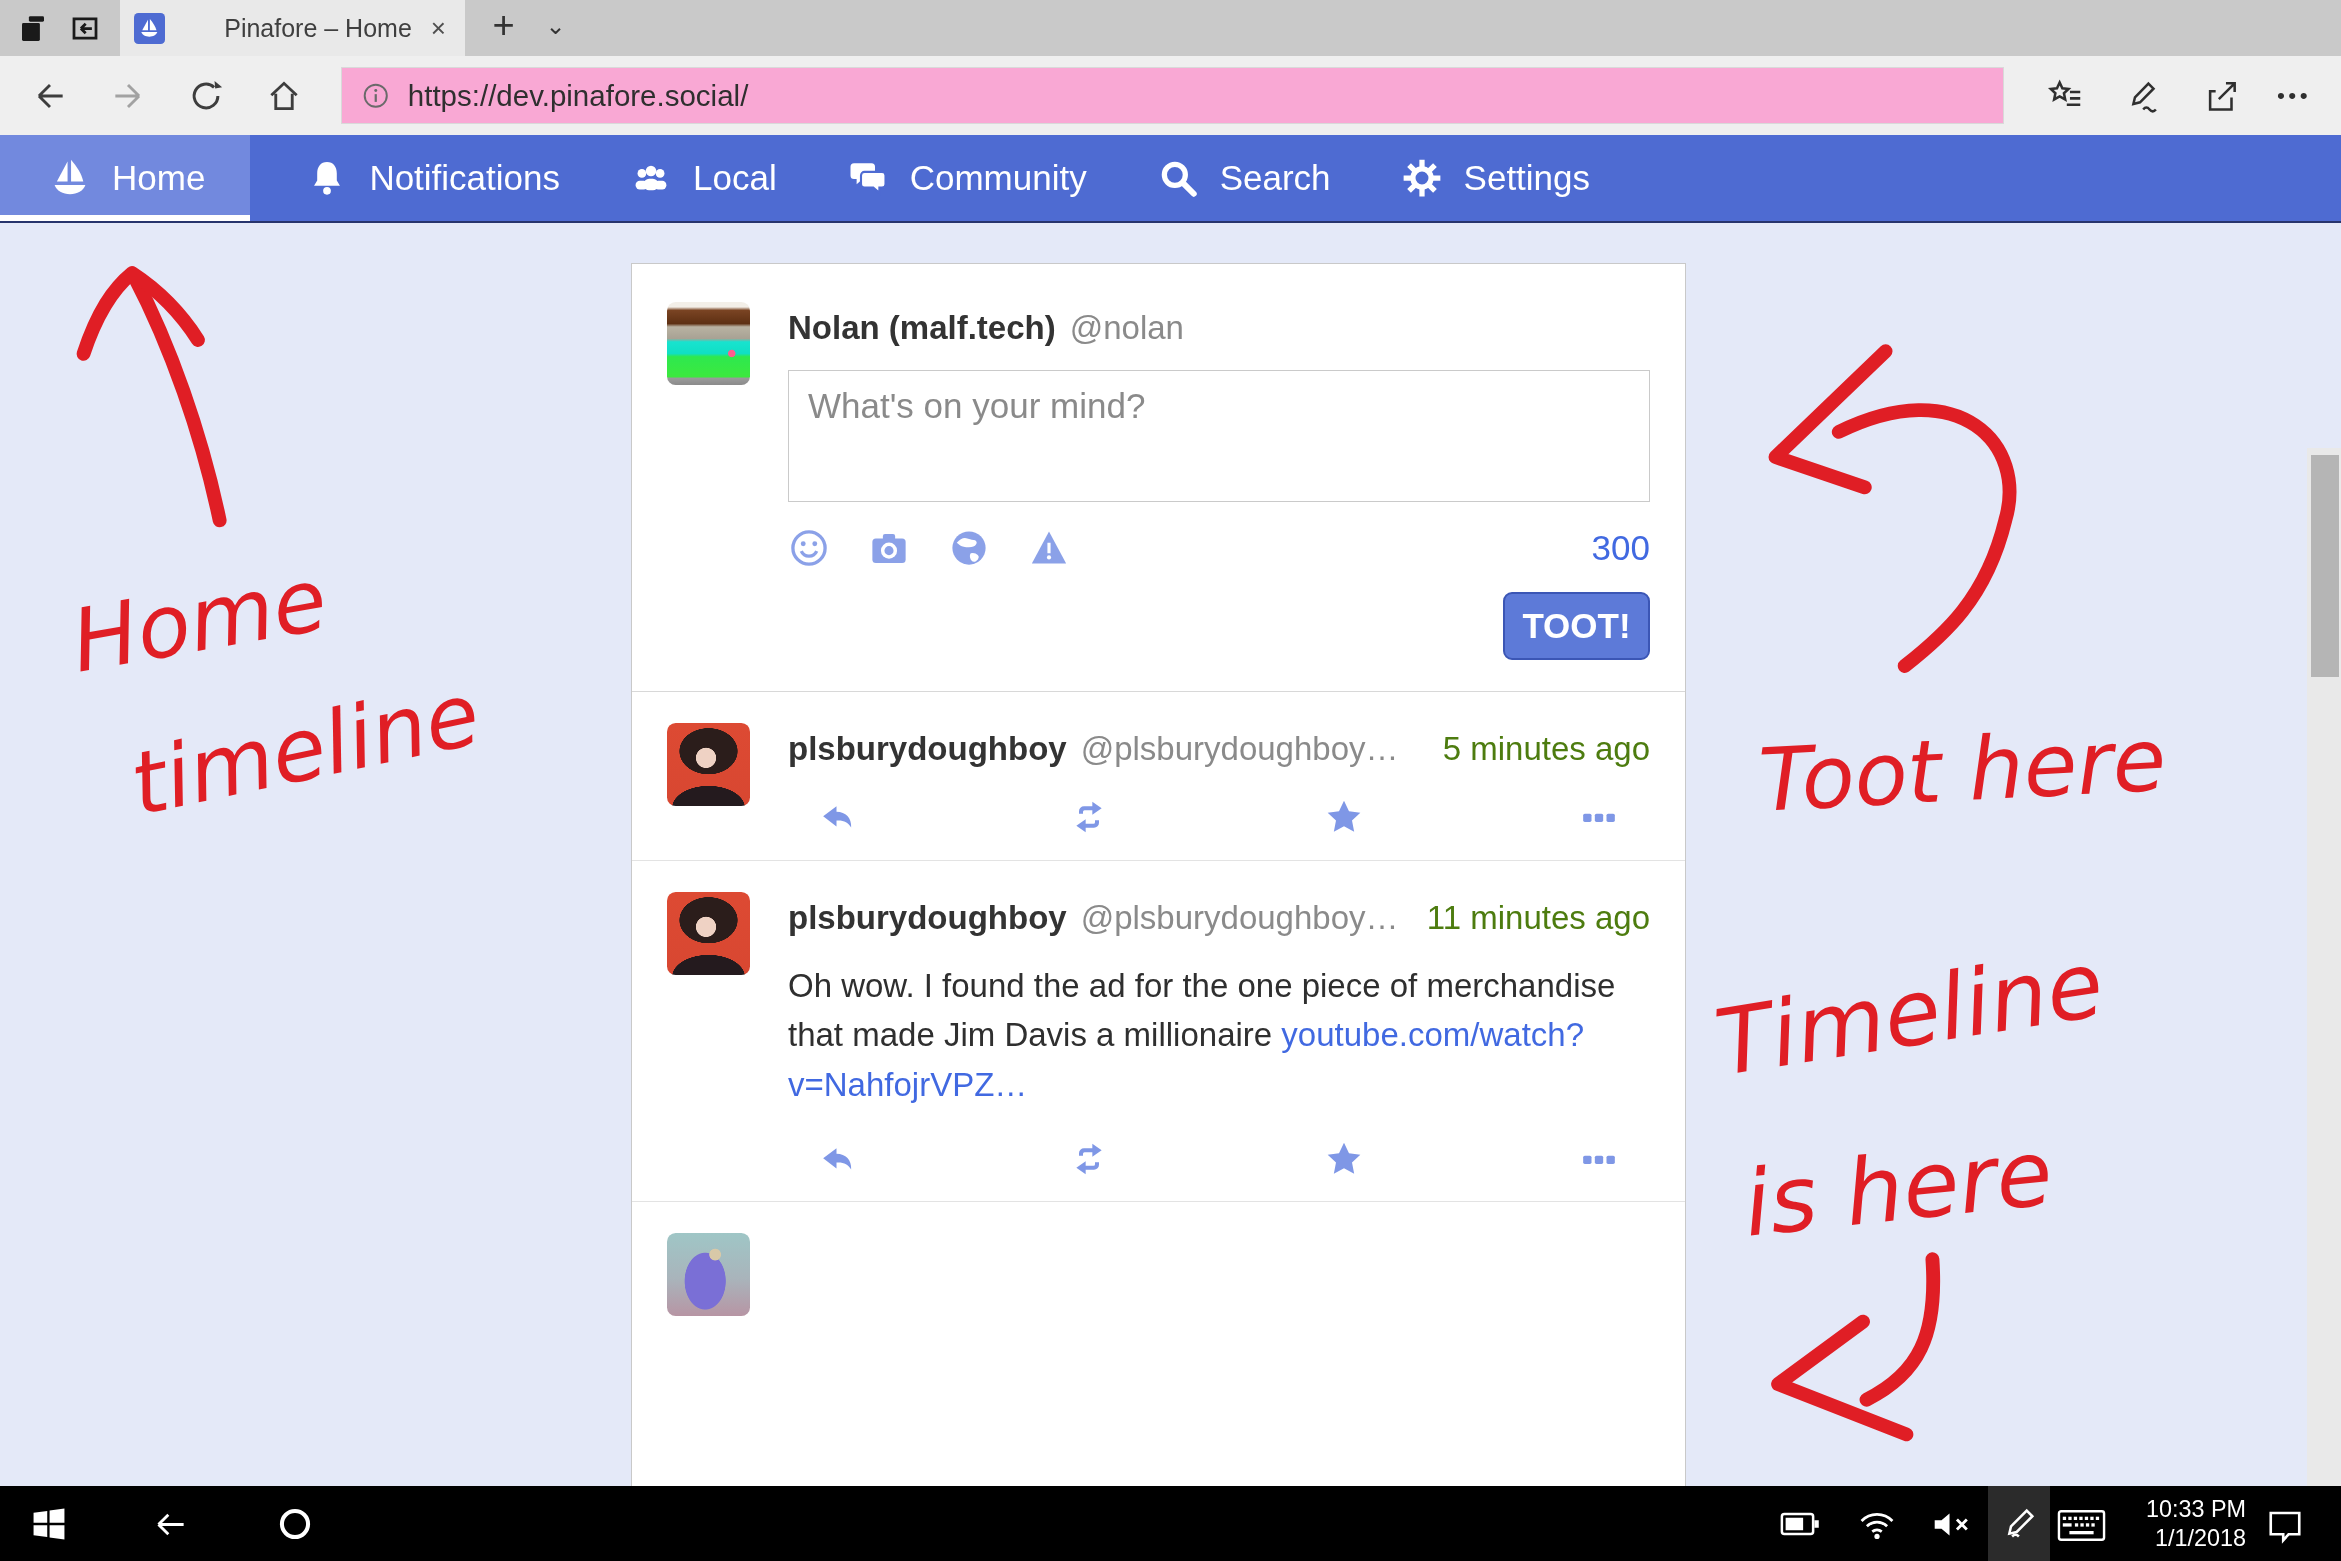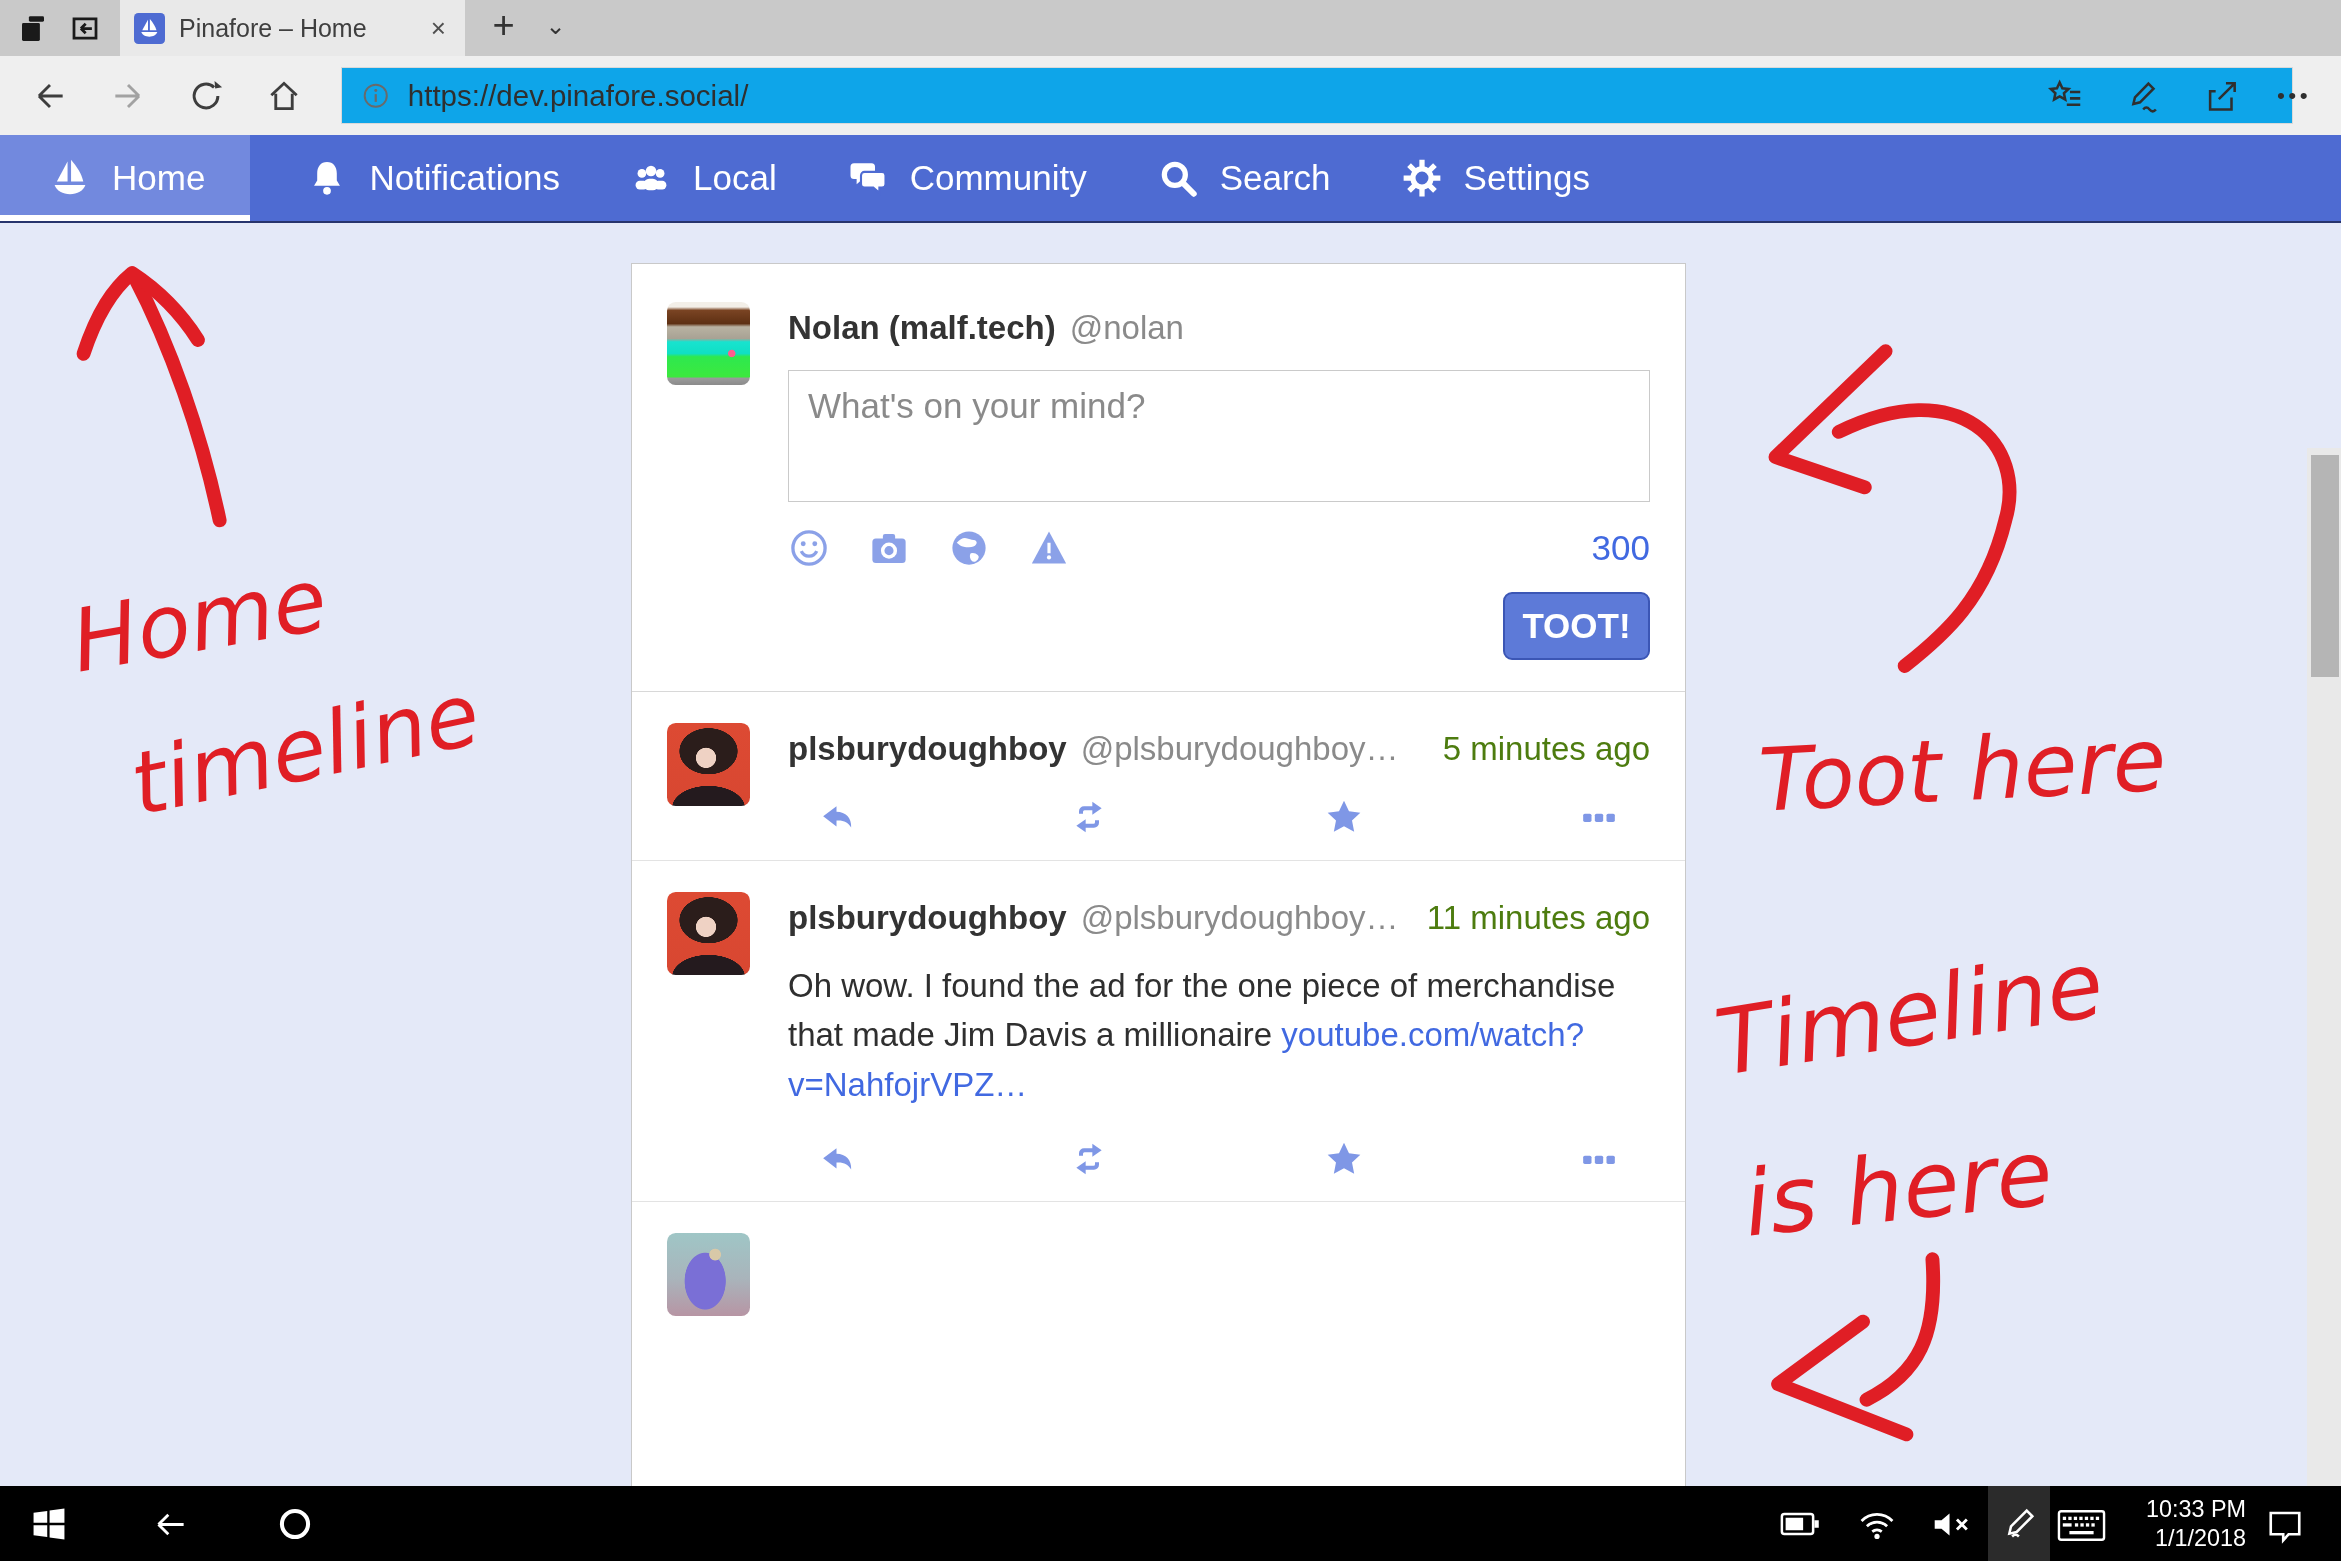--- a/index.html
+++ b/index.html
@@ -3,31 +3,31 @@
 <meta charset="utf-8">
 <style>
   * { margin:0; padding:0; box-sizing:border-box; }
   html,body { background:#555; }
   body { font-family:"Liberation Sans","DejaVu Sans",sans-serif; }
   .screen { position:relative; width:2342px; height:1561px; background:#e4e9f8; overflow:hidden; }
 
   
   .tabbar { position:absolute; left:0; top:0; width:2342px; height:56px; background:#c9c9c9; }
   .winbtn { position:absolute; top:12px; width:38px; height:33px; color:#1a1a1a; }
-  .tab { position:absolute; left:120px; top:0; width:345px; height:56px; background:#e9e9e9; display:flex; align-items:center; }
+  .tab { position:absolute; left:120px; top:0; width:345px; height:56px; background:#e9e9e9; display:flex; align-items:center;text-align:right; }
   .favicon { width:31px; height:31px; margin-left:14px; background:#4e6bd2; border-radius:4.3px; display:flex; align-items:center; justify-content:center; }
   .tab-title { margin-left:14px; font-size:25px; color:#3f3f3f; flex:1; white-space:nowrap; overflow:hidden; }
   .tab-close { font-size:26px; color:#4f4f4f; padding:0 19px; }
   .newtab { position:absolute; left:479px; top:0; width:49px; height:56px; font-size:38px; font-weight:300; color:#333; text-align:center; line-height:50px; }
   .tablist-chev { position:absolute; left:533px; top:0; width:45px; height:56px; font-size:24px; color:#333; text-align:center; line-height:52px; }
 
   .toolbar { position:absolute; left:0; top:56px; width:2342px; height:80px; background:#efefef; }
   .tb-ic { position:absolute; top:21px; width:38px; height:38px; color:#3d3d3d; }
   .tb-ic.disabled { color:#a2a2a2; }
-  .urlbox { position:absolute; left:341px; top:11.3px; width:1952px; height:57px; background:#0ea5e9; border:1.7px solid #d9d9d9; display:flex; align-items:center; }
+  .urlbox { position:absolute; left:341px; top:11.3px; width:1663px; height:57px; background:#f9a8d4; border:1.7px solid #d9d9d9; display:flex; align-items:center; }
   .url-info { width:29.5px; height:29.5px; margin-left:19px; color:#6a6a6a; flex:0 0 auto; }
   .url-text { margin-left:17.3px; font-size:29.5px; color:#2f2f2f; white-space:nowrap; }
   .tb-right { color:#2f2f2f; }
   .tb-more { position:absolute; top:21px; left:2266px; width:56px; font-size:22.6px; letter-spacing:3.5px; color:#2f2f2f; line-height:38px; text-align:center; }
 
   
   .sitenav { position:absolute; left:0; top:135px; width:2342px; height:88px; background:#4e6bd2; border-bottom:2.6px solid #27346d; display:flex; }
   .nav-item { display:flex; align-items:center; gap:21px; padding:0 35px; color:#fff; font-size:35px; position:relative; }
   .nav-item .nicon { width:42px; height:42px; }
   .nav-item.active { background:#7289de; box-shadow:inset 0 -6px 0 #ffffff; padding:0 45px 0 49px; margin-right:21px; }

